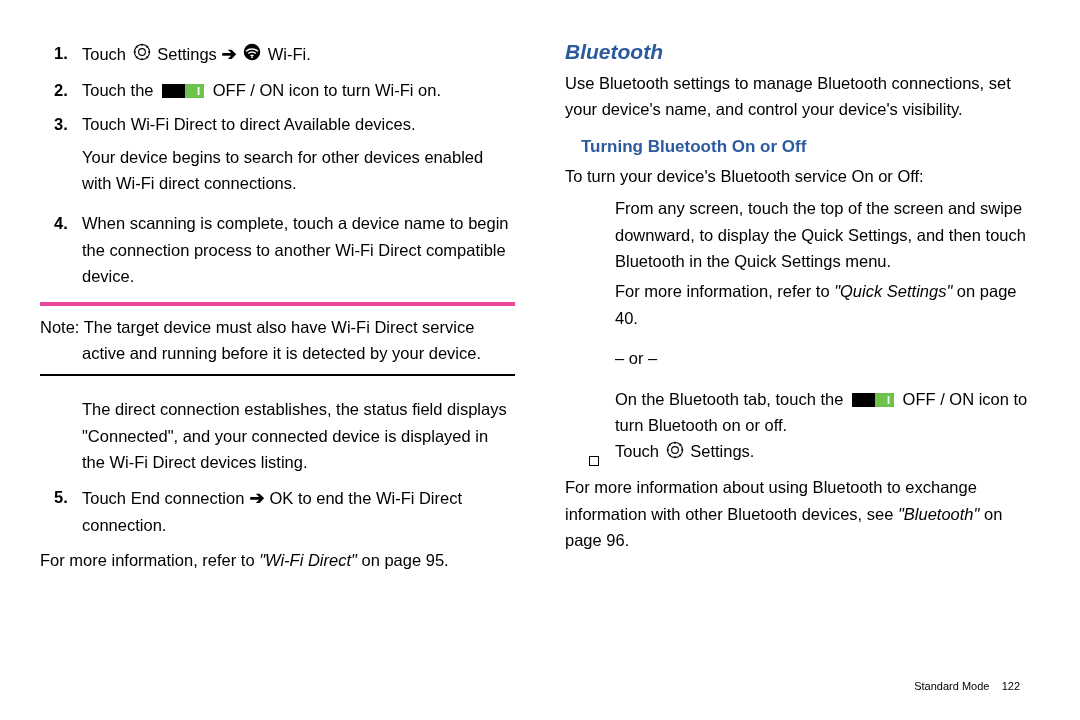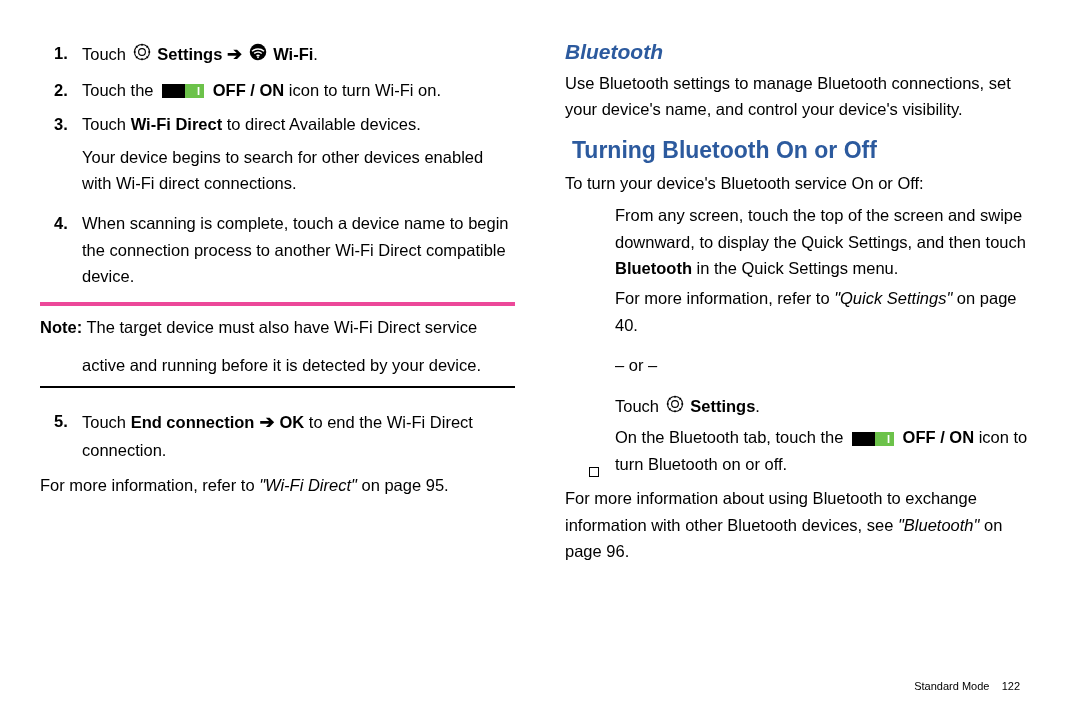--- a/index.html
+++ b/index.html
@@ -48,35 +48,35 @@
   }
   .para { line-height: 1.6; margin: 6px 0; }
   .indent-sub { margin-left: 42px; line-height:1.6; margin-bottom:8px;}
   .note {
     border-top: 4px solid #ec4899;
     border-bottom: 2px solid #000;
     padding: 8px 0;
     margin: 12px 0 20px 0;
     line-height: 1.6;
   }
-  .note-indent { padding-left: 42px; display:block;margin-top:12px;}
-  .bold { font-weight: bold; }
+  .note-indent { padding-left: 42px; display:block;}
+  .bold { font-weight: normal; }
   .ital { font-style: italic; }
   .h1 {
     font-style: italic;
     font-weight: bold;
     color: #2c5a9e;
     font-size: 21px;
     margin: 0 0 6px 0;
   }
   .h2 {
     font-weight: bold;
     color: #2c5a9e;
-    font-size: 23px;
-    margin: 14px 0 4px 7px;
+    font-size: 17px;
+    margin: 14px 0 4px 16px;
   }
   .bullet {
     display: flex;
     align-items: flex-end;
     margin-left: 24px;
     line-height: 1.6;
     margin-bottom: 6px;
   }
   .bullet .sq {
     display:inline-block;
@@ -191,20 +191,21 @@
         <span class="num">4.</span>
         <span class="body">When scanning is complete, touch a device name to begin the connection process to another Wi-Fi Direct compatible device.</span>
       </li>
     </ol>
 
     <div class="note">
       <span class="bold">Note:</span><span> The target device must also have Wi-Fi Direct service</span>
       <span class="note-indent">active and running before it is detected by your device.</span>
     </div>
 
+    <div class="indent-sub">The direct connection establishes, the status field displays "Connected", and your connected device is displayed in the Wi-Fi Direct devices listing.</div>
 
     <ol class="steps">
       <li>
         <span class="num">5.</span>
         <span class="body">
           <span>Touch </span><span class="bold">End connection</span><span class="bold arrow"> ➔ </span><span class="bold">OK</span><span> to end the Wi-Fi Direct connection.</span>
         </span>
       </li>
     </ol>
 
@@ -222,46 +223,46 @@
     <div class="bullet">
       <span class="sq"></span>
       <div class="btext">
         <div>
           <span>From any screen, touch the top of the screen and swipe downward, to display the Quick Settings, and then touch </span><span class="bold">Bluetooth</span><span> in the Quick Settings menu.</span>
         </div>
         <div style="margin-top:4px;">
           <span>For more information, refer to </span><span class="ital">"Quick Settings"</span><span> on page 40.</span>
         </div>
         <div style="margin:14px 0;">– or –</div>
+        <div style="margin-top:4px;">
+          <span>On the Bluetooth tab, touch the </span>
+          <span class="toggle"></span>
+          <span class="bold">OFF / ON</span>
+          <span> icon to turn Bluetooth on or off.</span>
+        </div>
         <div>
           <span>Touch </span>
           <span class="icon">
             <svg class="gear" viewBox="0 0 24 24">
                 <circle cx="12" cy="12" r="10" fill="none" stroke="#000" stroke-width="1.5"></circle>
                 <circle cx="12" cy="12" r="4.5" fill="none" stroke="#000" stroke-width="1.5"></circle>
                 <g stroke="#000" stroke-width="1.5">
                   <line x1="12" y1="1" x2="12" y2="4"></line>
                   <line x1="12" y1="20" x2="12" y2="23"></line>
                   <line x1="1" y1="12" x2="4" y2="12"></line>
                   <line x1="20" y1="12" x2="23" y2="12"></line>
                   <line x1="4" y1="4" x2="6" y2="6"></line>
                   <line x1="18" y1="18" x2="20" y2="20"></line>
                   <line x1="4" y1="20" x2="6" y2="18"></line>
                   <line x1="18" y1="6" x2="20" y2="4"></line>
                 </g>
               </svg>
           </span>
           <span class="bold">Settings</span><span>.</span>
         </div>
-        <div style="margin-top:4px;">
-          <span>On the Bluetooth tab, touch the </span>
-          <span class="toggle"></span>
-          <span class="bold">OFF / ON</span>
-          <span> icon to turn Bluetooth on or off.</span>
-        </div>
       </div>
     </div>
 
     <div class="para" style="margin-top:8px;">
       <span>For more information about using Bluetooth to exchange information with other Bluetooth devices, see </span><span class="ital">"Bluetooth"</span><span> on page 96.</span>
     </div>
   </div>
 
   <div class="footer">
     <span>Standard Mode</span>&nbsp;&nbsp;&nbsp;&nbsp;<span>122</span>

